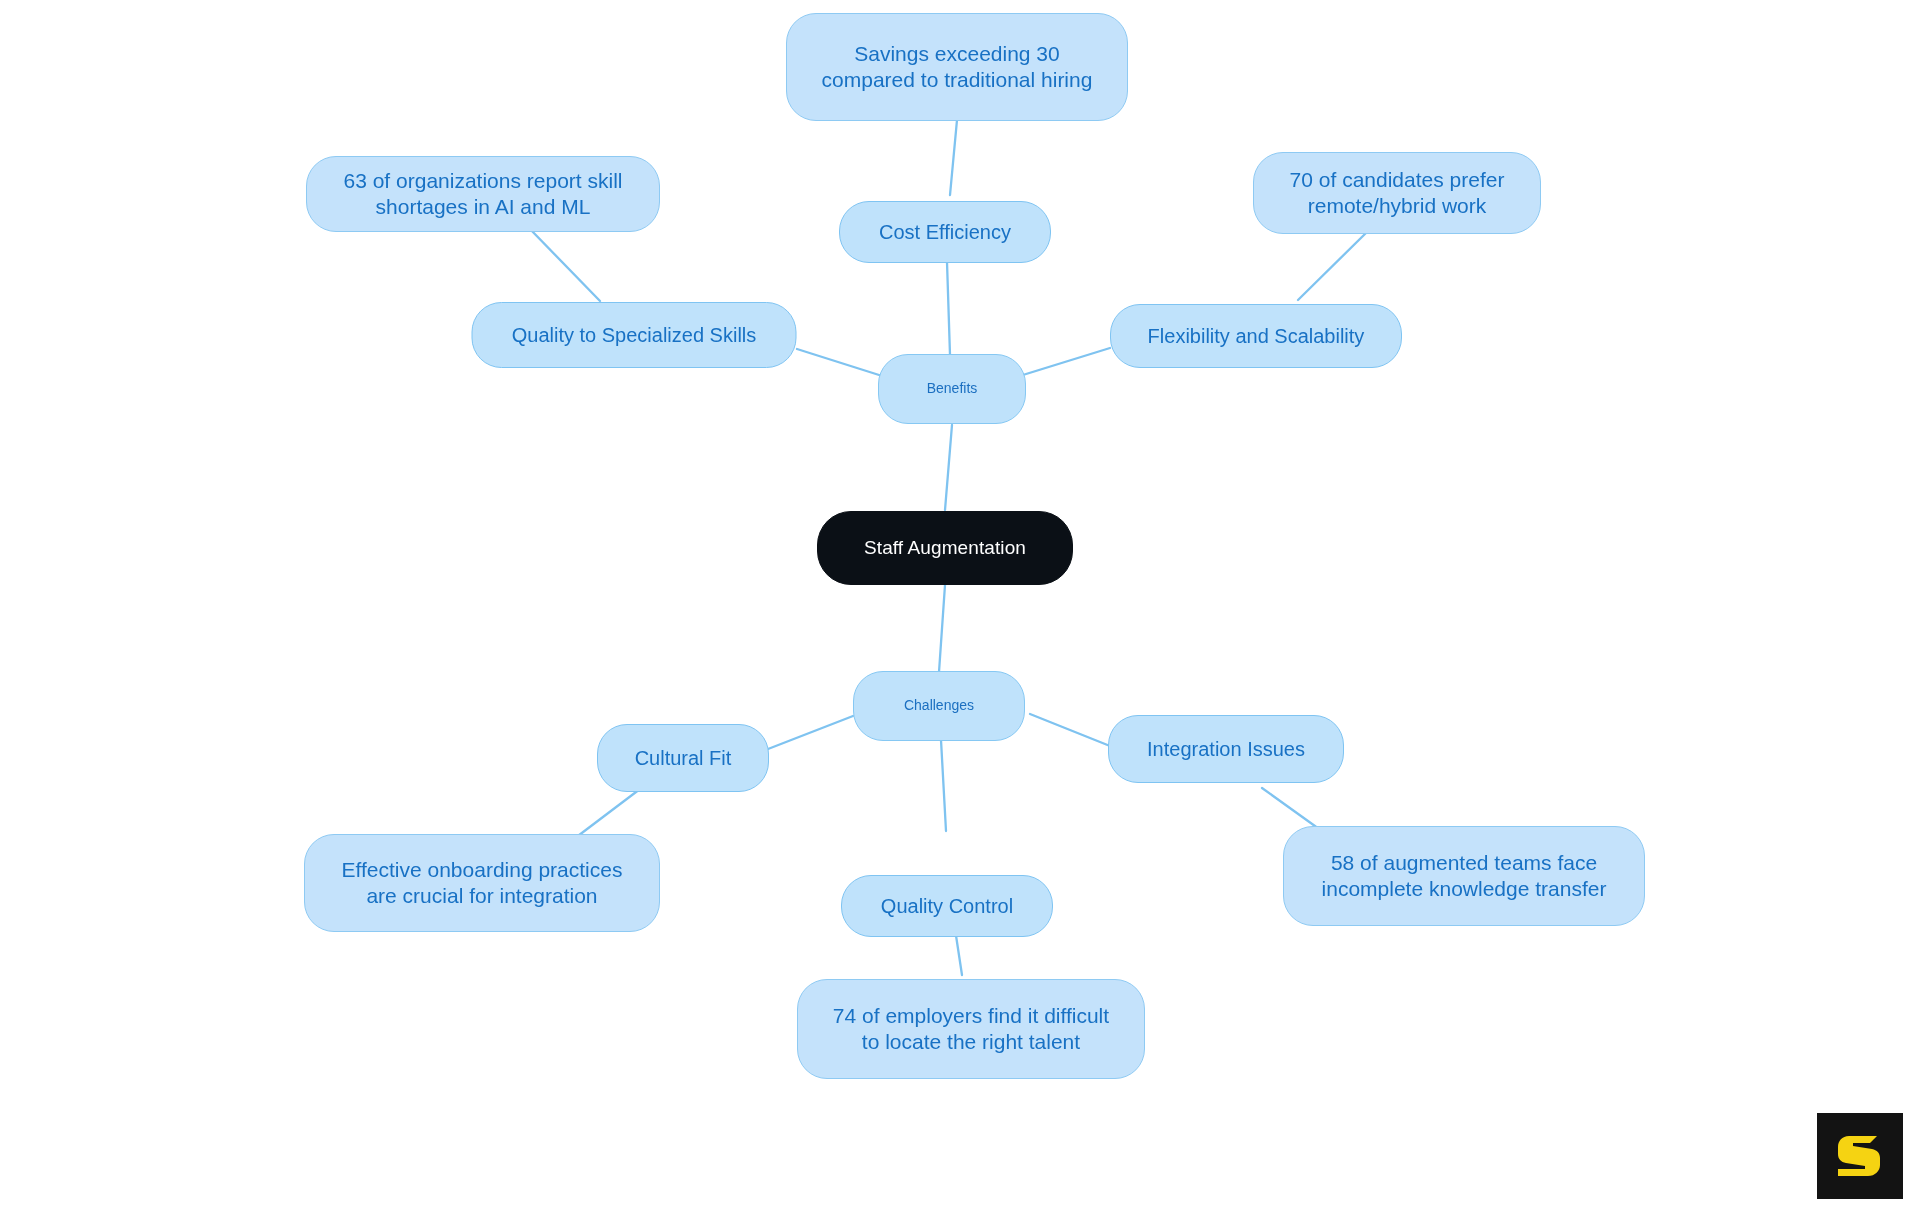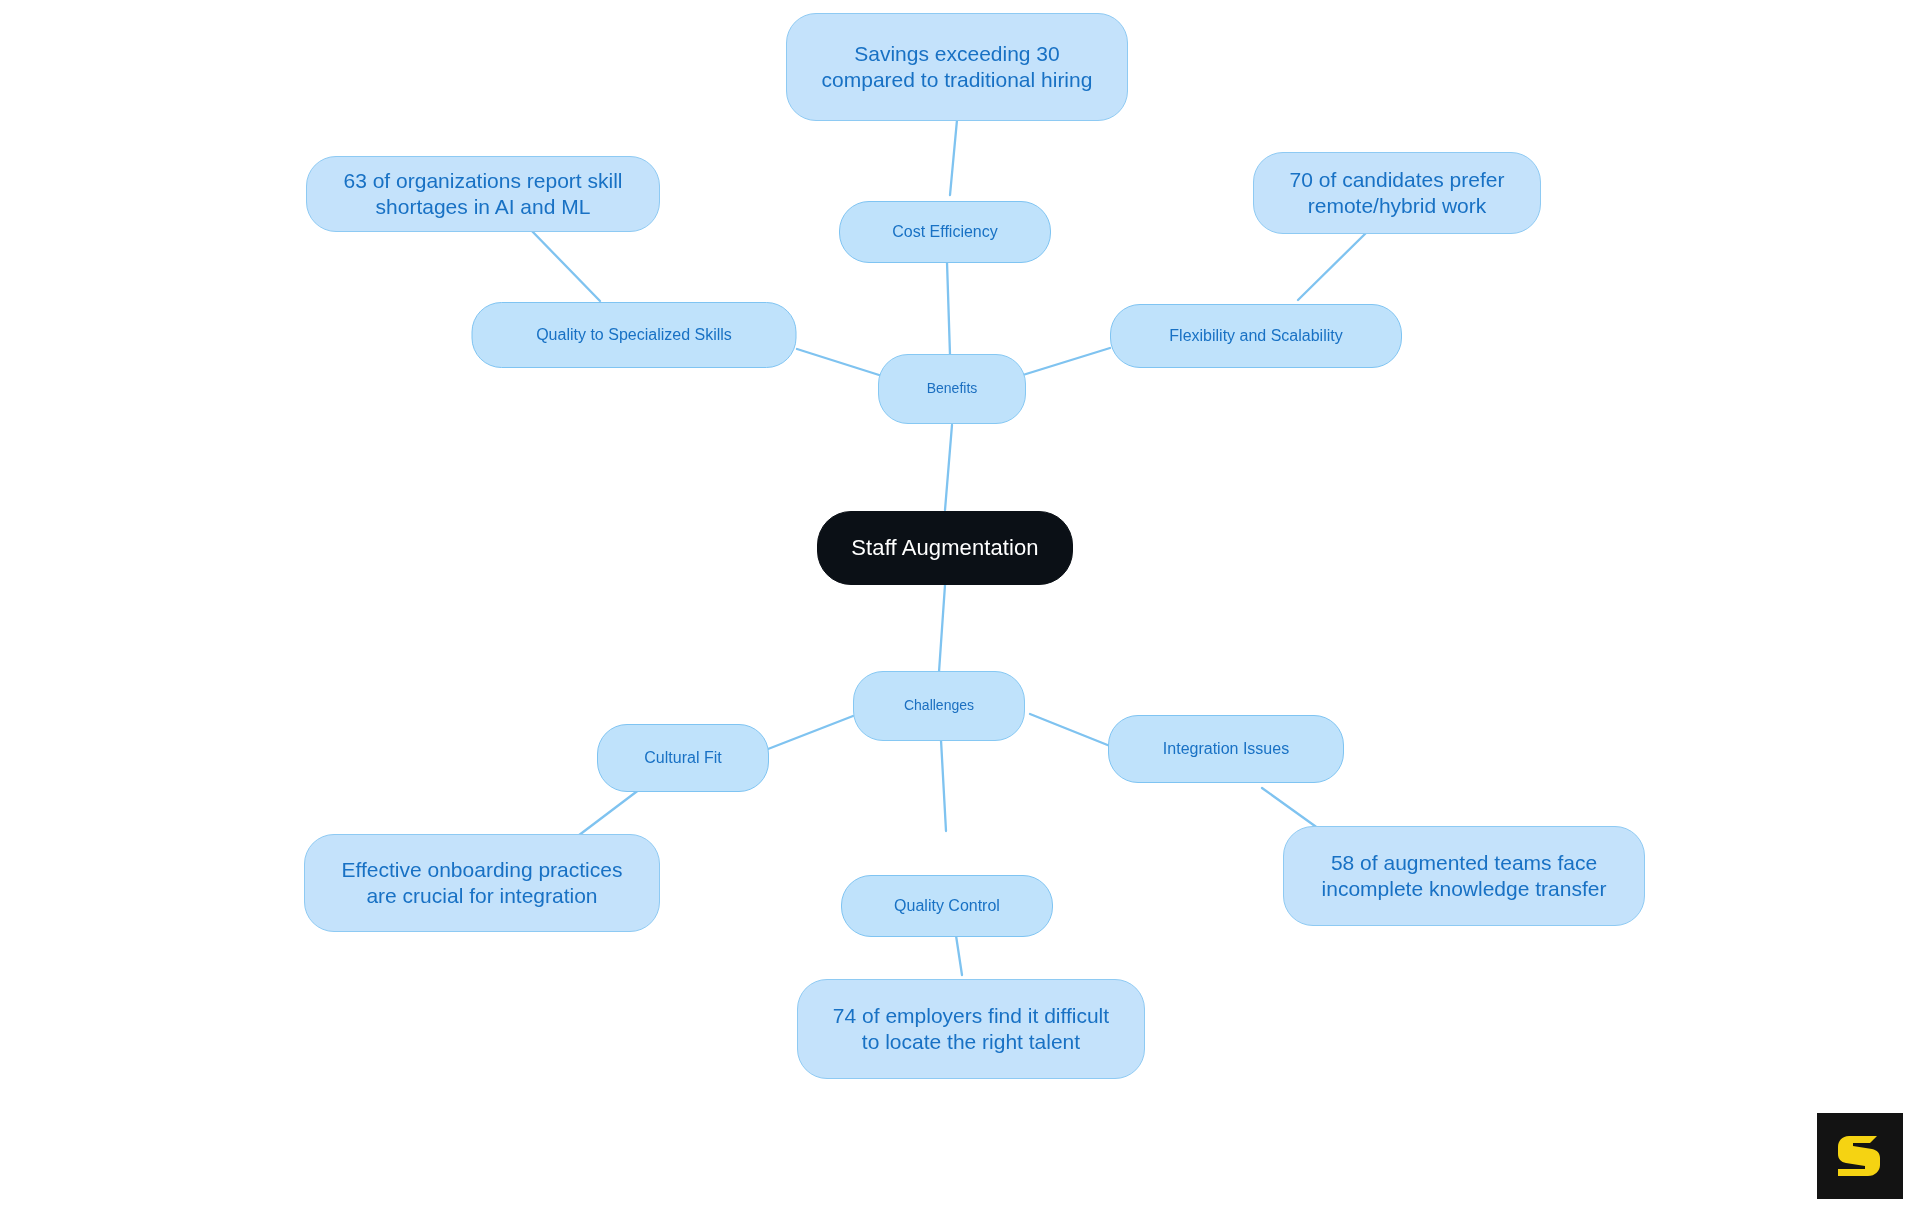--- a/index.html
+++ b/index.html
@@ -39,24 +39,24 @@
   }
   .node.leaf{
     background:#c4e2fb;
     border:1.6px solid #8ecaf3;
   }
   .node.root{
     background:#0b1016;
     border:1.6px solid #0b1016;
     color:#ffffff;
     border-radius:34px;
-    font-size:22px;
+    font-size:19px;
     letter-spacing:.1px;
   }
-  .node.sub{font-size:16px;}
+  .node.sub{font-size:20px;}
   .node.branch{font-size:14px;}
   .node.leaf{font-size:21px;}
 
   #logo{
     position:absolute;
     left:1817px;top:1113px;
     width:86px;height:86px;
     background:#131313;
     display:flex;align-items:center;justify-content:center;
   }

